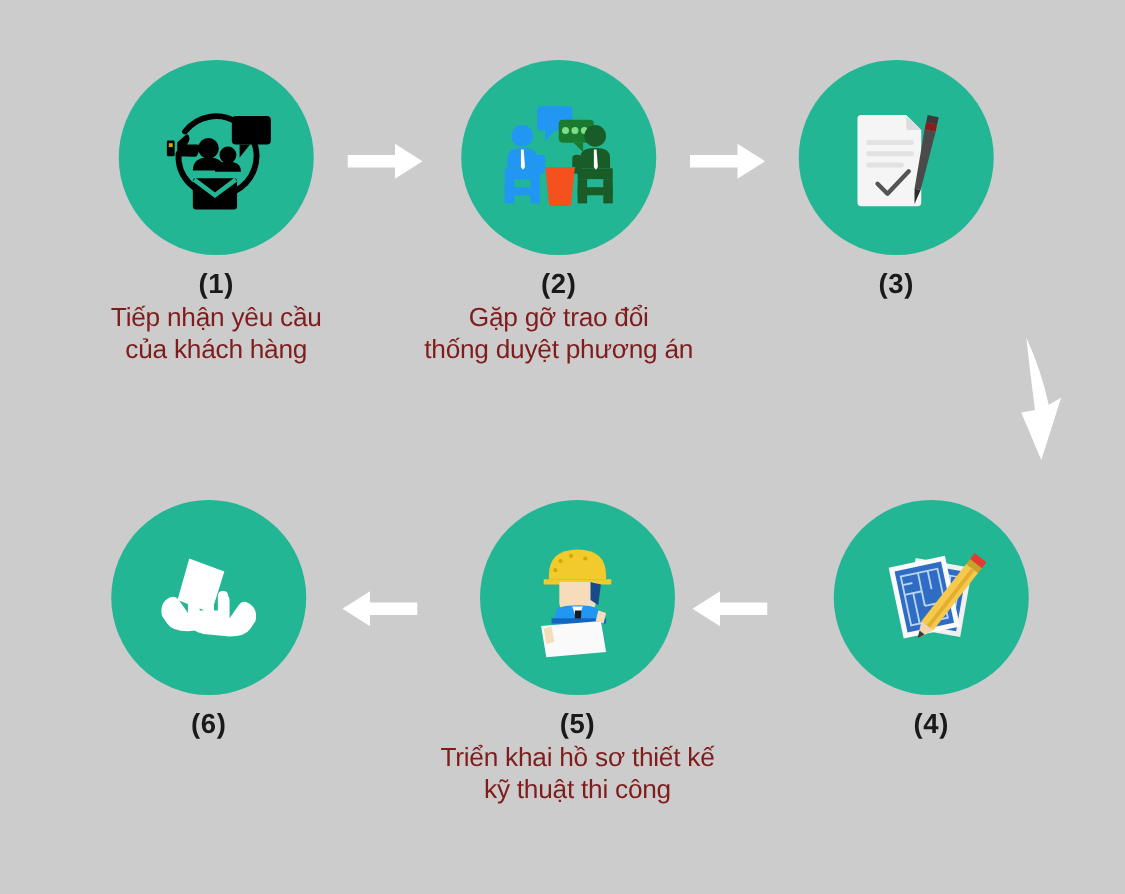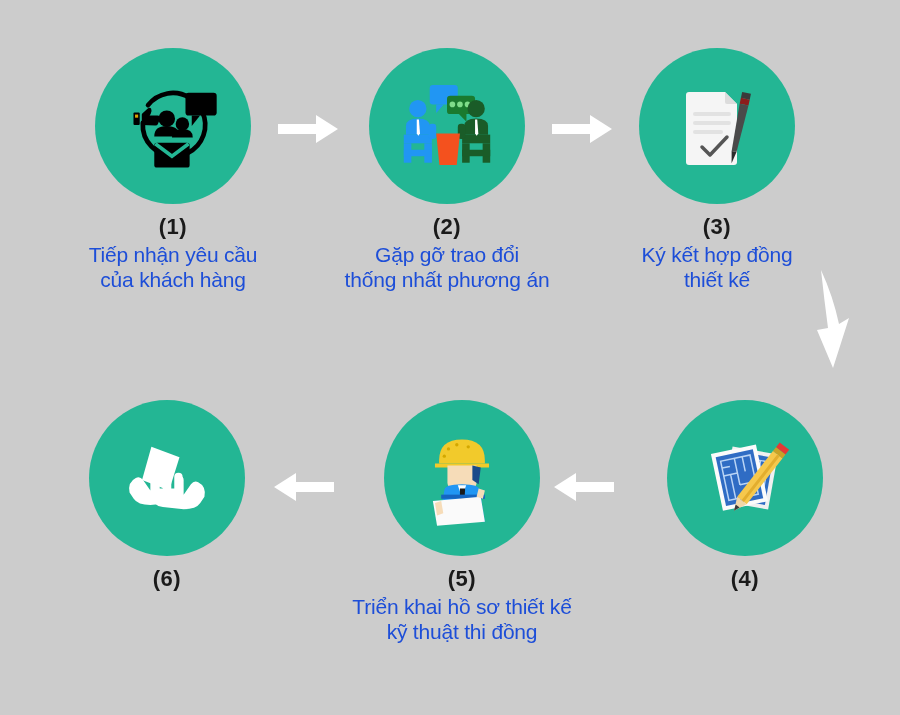--- a/index.html
+++ b/index.html
@@ -40,21 +40,21 @@
   .step-number {
     font-weight: bold;
     font-size: 22px;
     color: #1a1a1a;
     margin-top: 12px;
     line-height: 1;
     letter-spacing: 0.5px;
   }
   .step-label {
     font-size: 21px;
-    color: #1d4ed8;
+    color: #7f1d1d;
     text-align: center;
     line-height: 1.18;
     margin-top: 5px;
     white-space: pre-line;
     letter-spacing: -0.2px;
   }
   .arrow {
     position: absolute;
   }
   
@@ -135,21 +135,21 @@
             <rect x="64" y="72" width="26" height="6"></rect>
             <rect x="60" y="48" width="7" height="14" rx="3"></rect>
           </g>
           <path d="M76 44 L78 44 L79 57 L77.5 59 L76 57 Z" fill="#fff"></path>
           <path d="M40 57 L62 57 L59 86 L43 86 Z" fill="#f4511e"></path>
         </svg>
       </span>
     </div>
     <div class="step-number">(2)</div>
     <div class="step-label">Gặp gỡ trao đổi
-thống nhất phương án</div>
+thống duyệt phương án</div>
   </div>
 
   <div class="step" id="step-3">
     <div class="circle">
       <span>
         <svg width="100" height="100" viewBox="0 0 100 100">
           <path d="M22 16 L58 16 L70 28 L70 86 Q70 89 67 89 L22 89 Q19 89 19 86 L19 19 Q19 16 22 16 Z" fill="#f5f5f5"></path>
           <path d="M58 16 L70 28 L60 28 Q58 28 58 26 Z" fill="#dcdcdc"></path>
           <g fill="#e2e2e2">
             <rect x="26" y="36" width="38" height="4" rx="2"></rect>
@@ -160,22 +160,20 @@
           <g transform="rotate(12 72 50)">
             <path d="M68 16 L77 16 L77 22 L68 22 Z" fill="#3a3a3a"></path>
             <rect x="68" y="22" width="9" height="6" fill="#8c1c1c"></rect>
             <path d="M68 28 L77 28 L75 76 L70 76 Z" fill="#4a4a4a"></path>
             <path d="M70 76 L75 76 L72.5 88 Z" fill="#2b2b2b"></path>
           </g>
         </svg>
       </span>
     </div>
     <div class="step-number">(3)</div>
-    <div class="step-label">Ký kết hợp đồng
-thiết kế</div>
   </div>
 
   <div class="step" id="step-4">
     <div class="circle">
       <span>
         <svg width="100" height="100" viewBox="0 0 100 100">
           <g transform="rotate(10 55 52)">
             <rect x="32" y="22" width="46" height="56" fill="#f0f0f0"></rect>
             <rect x="36" y="26" width="38" height="48" fill="#2f6cc4"></rect>
             <g stroke="#b9d4f5" stroke-width="1.4" fill="none">
@@ -222,21 +220,21 @@
           <path d="M48 60 L53 60 L52 80 L49.5 83 L48 80 Z" fill="#1a1a1a"></path>
           <rect x="30" y="66" width="42" height="4" fill="#1565c0"></rect>
           <path d="M22 72 L68 68 L72 92 L26 96 Z" fill="#fafafa"></path>
           <path d="M66 60 L72 62 L70 70 L64 68 Z" fill="#f6dcb8"></path>
           <path d="M24 74 L30 72 L32 84 L26 86 Z" fill="#f6dcb8"></path>
         </svg>
       </span>
     </div>
     <div class="step-number">(5)</div>
     <div class="step-label">Triển khai hồ sơ thiết kế
-kỹ thuật thi đồng</div>
+kỹ thuật thi công</div>
   </div>
 
   <div class="step" id="step-6">
     <div class="circle">
       <span>
         <svg width="104" height="104" viewBox="0 0 100 100">
           <path d="M35 20 L62 30 L52 62 L26 52 Z" fill="#ffffff"></path>
           <path d="M14 64 Q12 54 20 50 Q24 48 27 52 L34 62 L34 48 Q34 44 38 44 Q42 44 42 48 L42 60 L46 60 L46 46 Q46 42 50 42 Q54 42 54 46 L54 60 L57 60 L57 49 Q57 45 61 45 Q65 45 65 49 L65 62 Q65 72 54 74 L34 76 Q22 76 18 70 Z" fill="#ffffff"></path>
           <path d="M86 68 Q88 58 80 54 Q76 52 73 56 L66 66 L66 52 Q66 48 62 48 Q58 48 58 52 L58 64 L54 64 L54 50 Q54 46 50 46 Q46 46 46 50 L46 64 L43 64 L43 53 Q43 49 39 49 Q35 49 35 53 L35 66 Q35 76 46 78 L66 80 Q78 80 82 74 Z" fill="#ffffff"></path>
         </svg>

